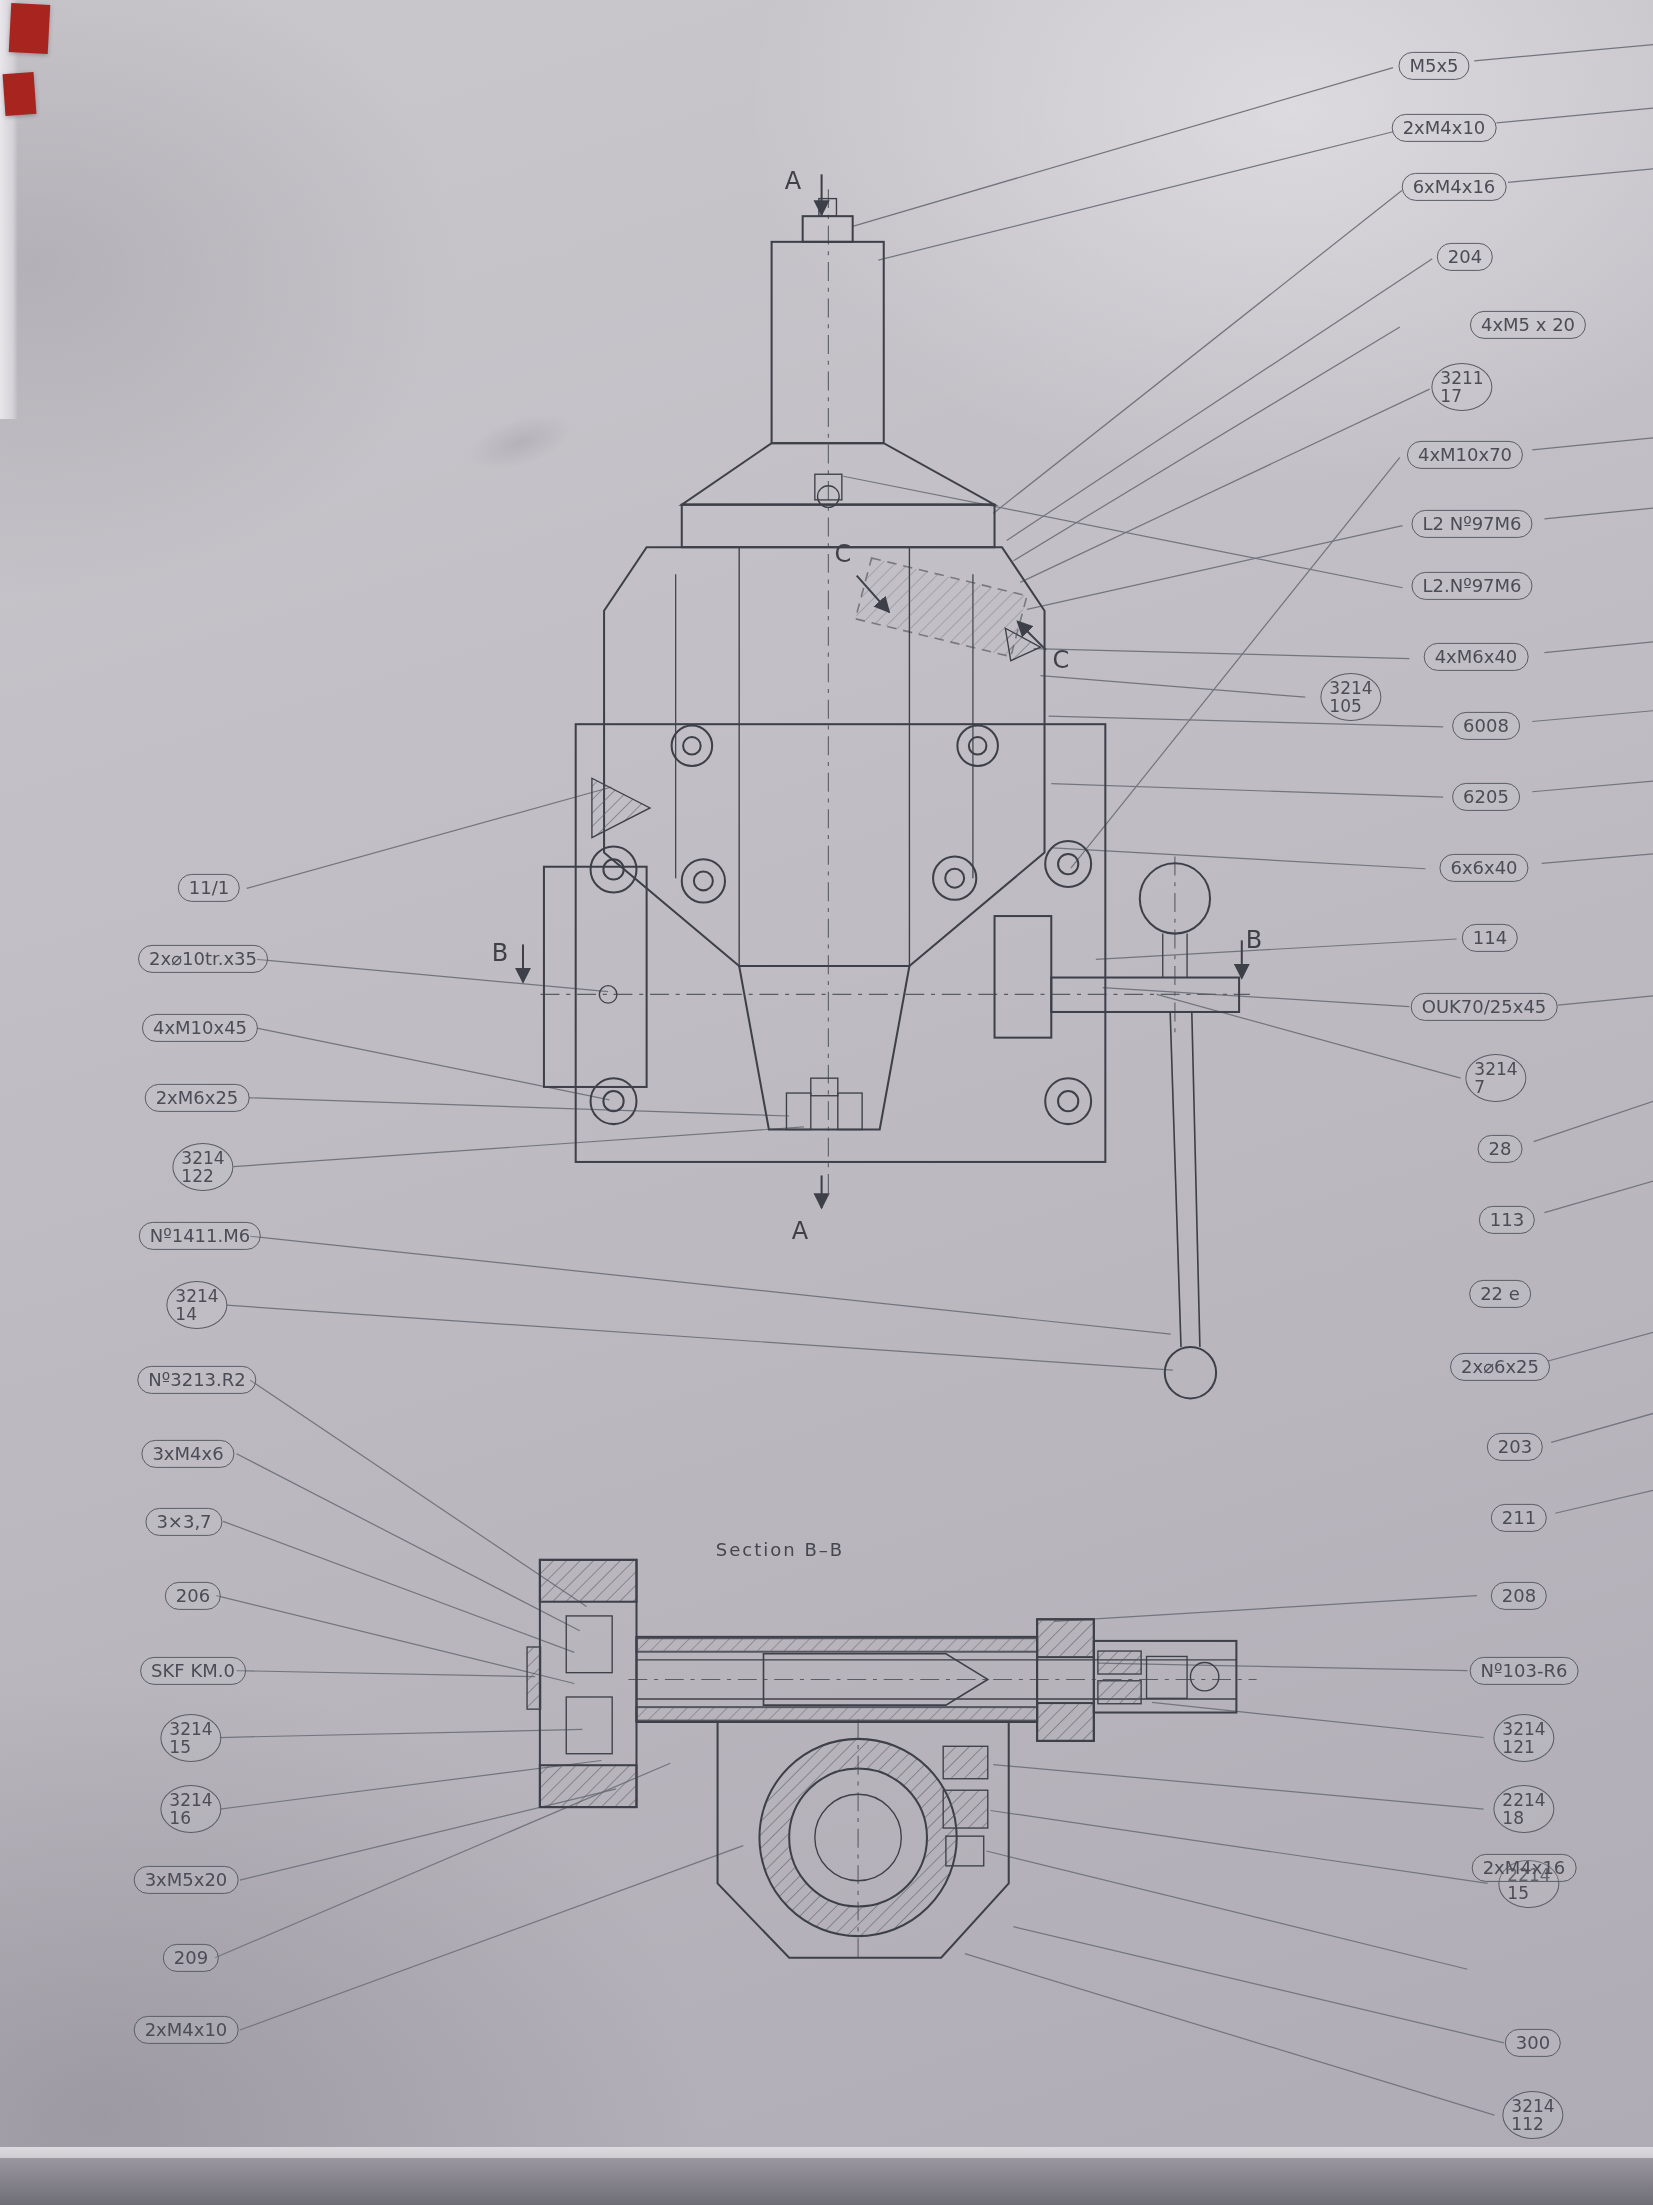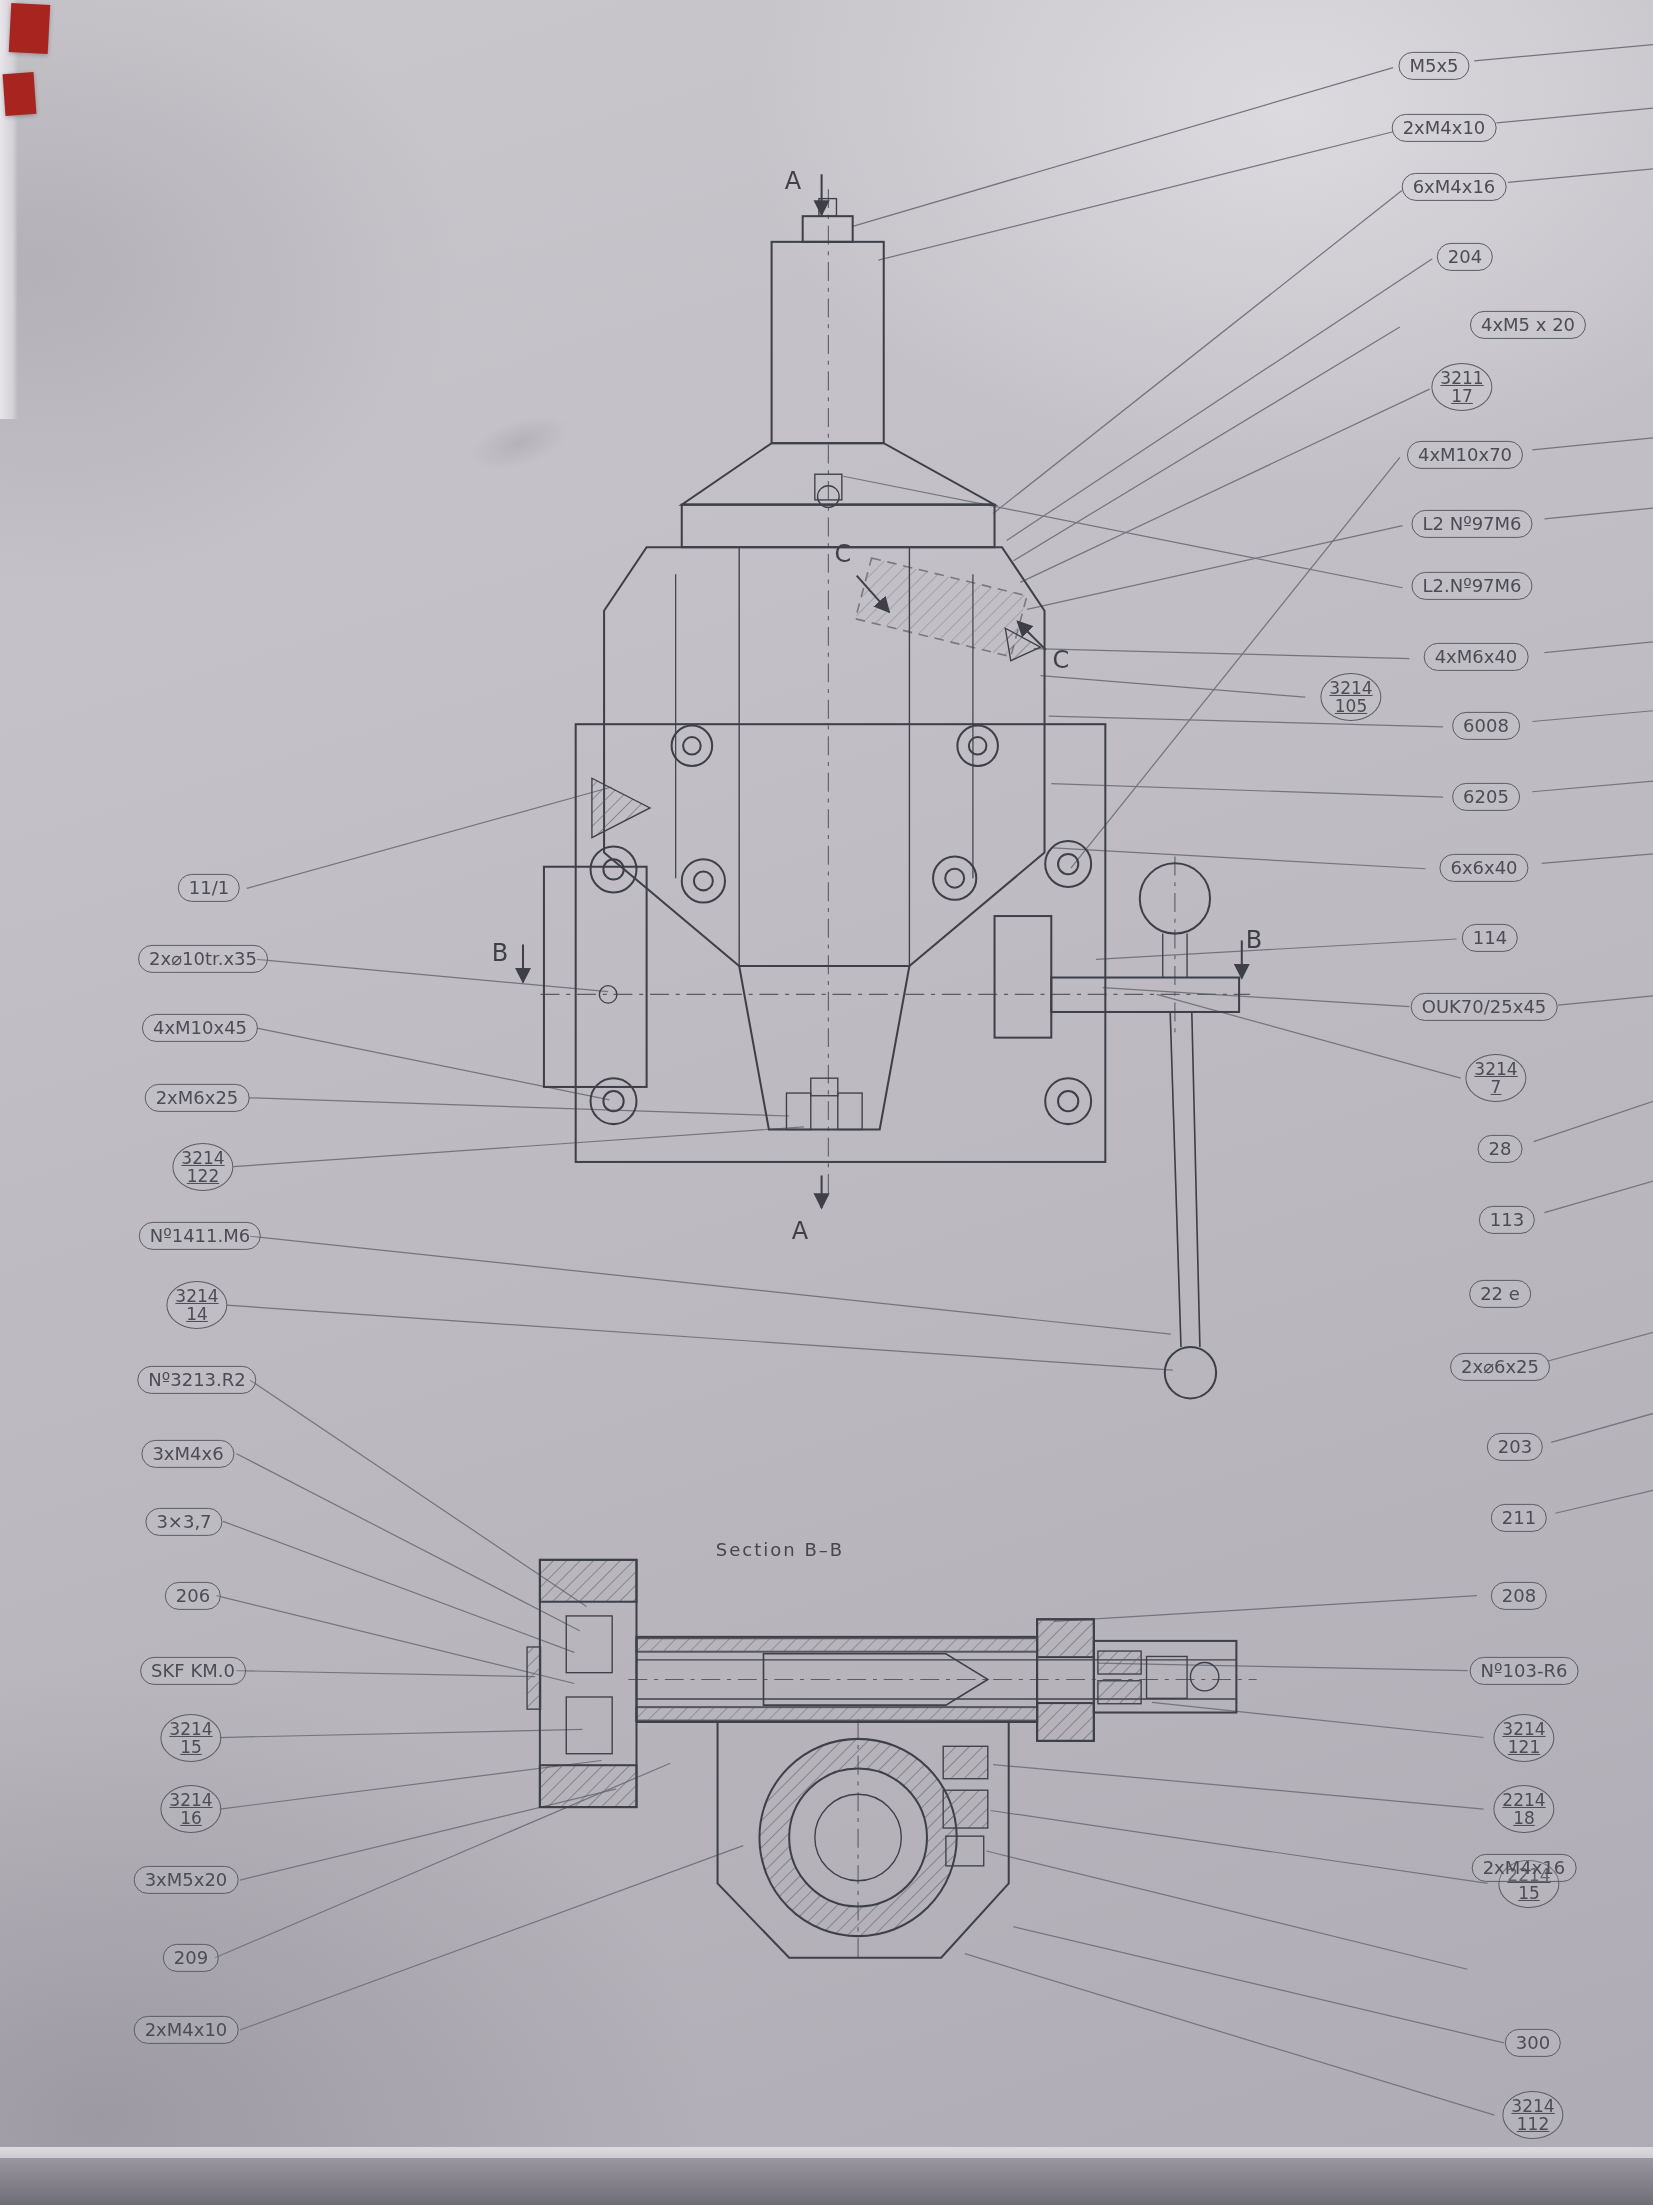--- a/index.html
+++ b/index.html
@@ -18,24 +18,24 @@
   .red-tape.t2{left:4px;top:73px;width:31px;height:42px;transform:rotate(-4deg);}
   .bottom-paper-edge{position:absolute;left:0;top:2147px;width:100%;height:10.8px;background:linear-gradient(#dcdade,#cfcdd2);}
   .bottom-table{position:absolute;left:0;top:2158px;width:100%;height:47px;background:linear-gradient(#9a97a0,#6f6d76);}
   .smudge{position:absolute;left:466px;top:419px;width:108px;height:47px;border-radius:50%;
     background:radial-gradient(rgba(110,108,120,.18),rgba(110,108,120,0) 70%);transform:rotate(-18deg);}
   svg.drawing{position:absolute;left:0;top:0;}
   .balloon{
     position:absolute;transform:translate(-50%,-50%);
     border:1.7px solid #5b5d66;border-radius:675px;
     padding:3.4px 10px;font-size:18px;line-height:1.08;
-    white-space:pre-line;text-align:center;color:#4b4c55;
+    white-space:pre-line;text-align:left;color:#4b4c55;
     background:rgba(205,203,209,.18);
   }
-  .balloon.r2{border-radius:50%;padding:4.7px 8px;min-width:42px;font-size:17px;text-decoration:underline;}
+  .balloon.r2{border-radius:50%;padding:4.7px 8px;min-width:42px;font-size:17px;}
   .viewlabel{position:absolute;transform:translate(-50%,-50%);font-size:24px;color:#3f4048;}
   .section-title{
     position:absolute;transform:translate(-50%,-50%);
     font-size:18px;letter-spacing:2px;color:#45464e;
   }
 </style>
 </head>
 <body>
 
 <div class="page">

